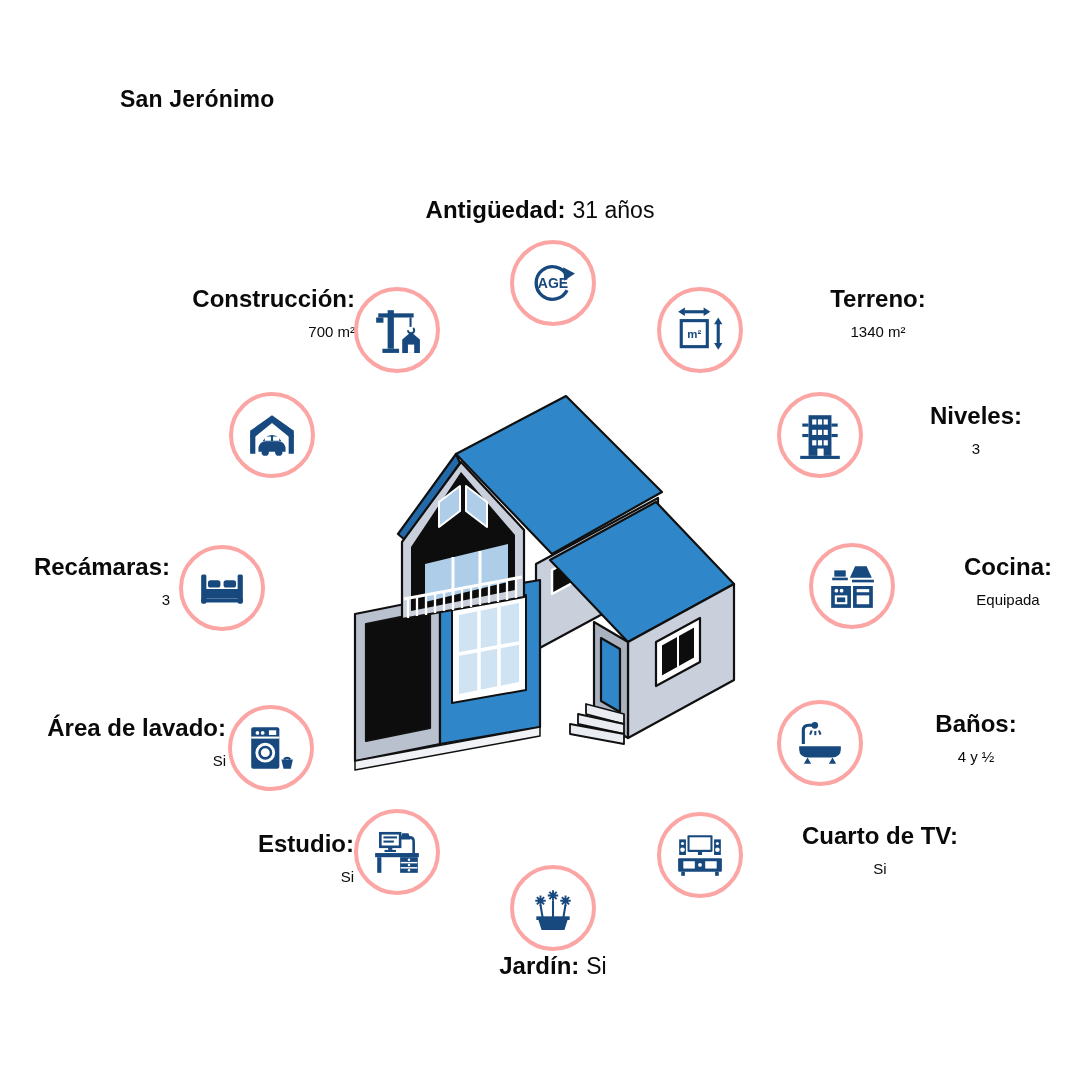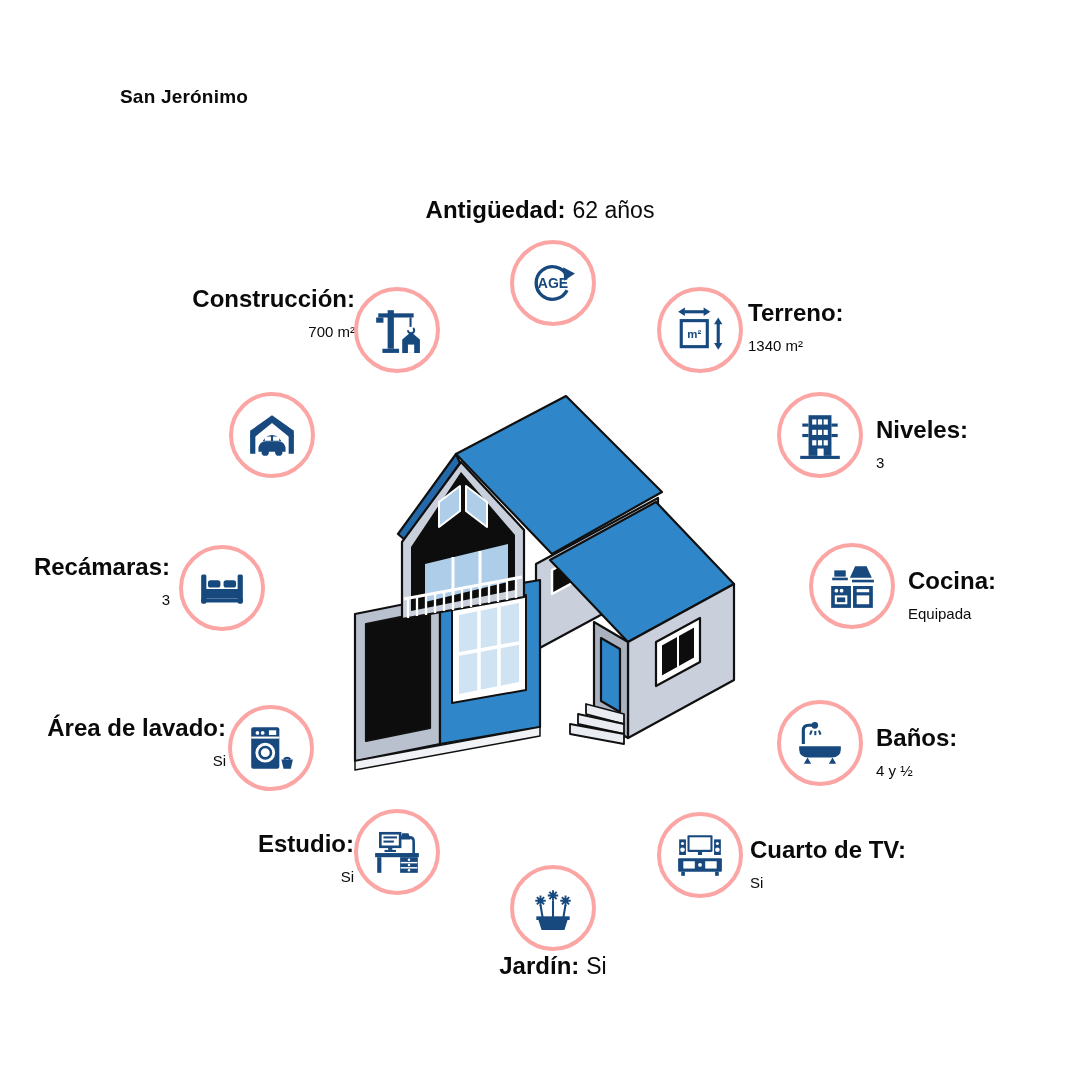--- a/index.html
+++ b/index.html
@@ -1,36 +1,36 @@
 <!DOCTYPE html>
 <html><head>
 <meta charset="utf-8">
 <style>
   * { margin:0; padding:0; box-sizing:border-box; }
   html,body { background:#ffffff; }
   body { font-family:"Liberation Sans", sans-serif; color:#0a0a0a; }
   .canvas { position:relative; width:1080px; height:1080px; background:#ffffff; overflow:hidden; }
 
-  .title { position:absolute; left:120px; top:86px; font-size:19px; font-weight:700; letter-spacing:.2px; }
+  .title { position:absolute; left:120px; top:86px; font-size:23px; font-weight:700; letter-spacing:.2px; }
 
   .circle {
     position:absolute; width:86px; height:86px; border-radius:50%;
     background:#ffffff; border:4px solid #fca5a5;
     display:flex; align-items:center; justify-content:center;
   }
   .circle svg { display:block; }
 
   .ftxt { position:absolute; line-height:1.0; }
   .ftxt .lbl { display:block; font-weight:700; font-size:24px; line-height:31px; }
   .ftxt .val { display:block; font-weight:400; font-size:15px; line-height:30px; margin-top:3px; }
   .ftxt.inline .lbl, .ftxt.inline .val { display:inline; }
   .ftxt.inline .lbl { font-size:24px; }
   .ftxt.inline .val { font-size:23px; margin-left:7px; }
   .ta-r { text-align:right; }
-  .ta-l { text-align:left;margin-top:14px; }
+  .ta-l { text-align:center; }
   .ta-c { text-align:center; }
 
   .house { position:absolute; left:340px; top:392px; width:410px; height:380px; }
 </style>
 </head>
 <body>
 
 <div class="canvas">
 
   <div class="title">San Jerónimo</div>
@@ -83,21 +83,21 @@
       <polygon points="85,172 168,152 168,190 85,210" fill="#aecde9" stroke="none"></polygon>
       <line x1="113" y1="165" x2="113" y2="203" stroke="#ffffff" stroke-width="3"></line>
       <line x1="140" y1="159" x2="140" y2="197" stroke="#ffffff" stroke-width="3"></line>
 
       <path d="M64 207 L182 185" fill="none" stroke="#ffffff" stroke-width="3"></path>
       <path d="M68 206 L68 226 M77 205 L77 224 M86 203 L86 223 M95 201 L95 221 M104 200 L104 219 M113 198 L113 218 M122 196 L122 216 M131 195 L131 215 M140 193 L140 213 M149 191 L149 211 M158 190 L158 210 M167 188 L167 208 M176 186 L176 206" fill="none" stroke="#ffffff" stroke-width="2.3"></path>
     </g>
   </svg>
 
   <div class="ftxt inline ta-c" style="left:290px; top:194px; width:500px;">
-    <span class="lbl">Antigüedad:</span><span class="val">62 años</span>
+    <span class="lbl">Antigüedad:</span><span class="val">31 años</span>
   </div>
   <div class="circle" style="left:510px; top:240px;">
     <svg width="54" height="54" viewBox="0 0 48 48">
       <path d="M36.5 30.5 A14.5 14.5 0 1 1 36.5 17.5" fill="none" stroke="#17497e" stroke-width="3"></path>
       <polygon points="33,10 43.5,15.5 34,22" fill="#17497e"></polygon>
       <text x="24" y="28.5" text-anchor="middle" font-size="12.5" font-weight="bold" fill="#17497e">AGE</text>
     </svg>
   </div>
 
   <div class="ftxt ta-r" style="left:95px; top:283px; width:260px;">

